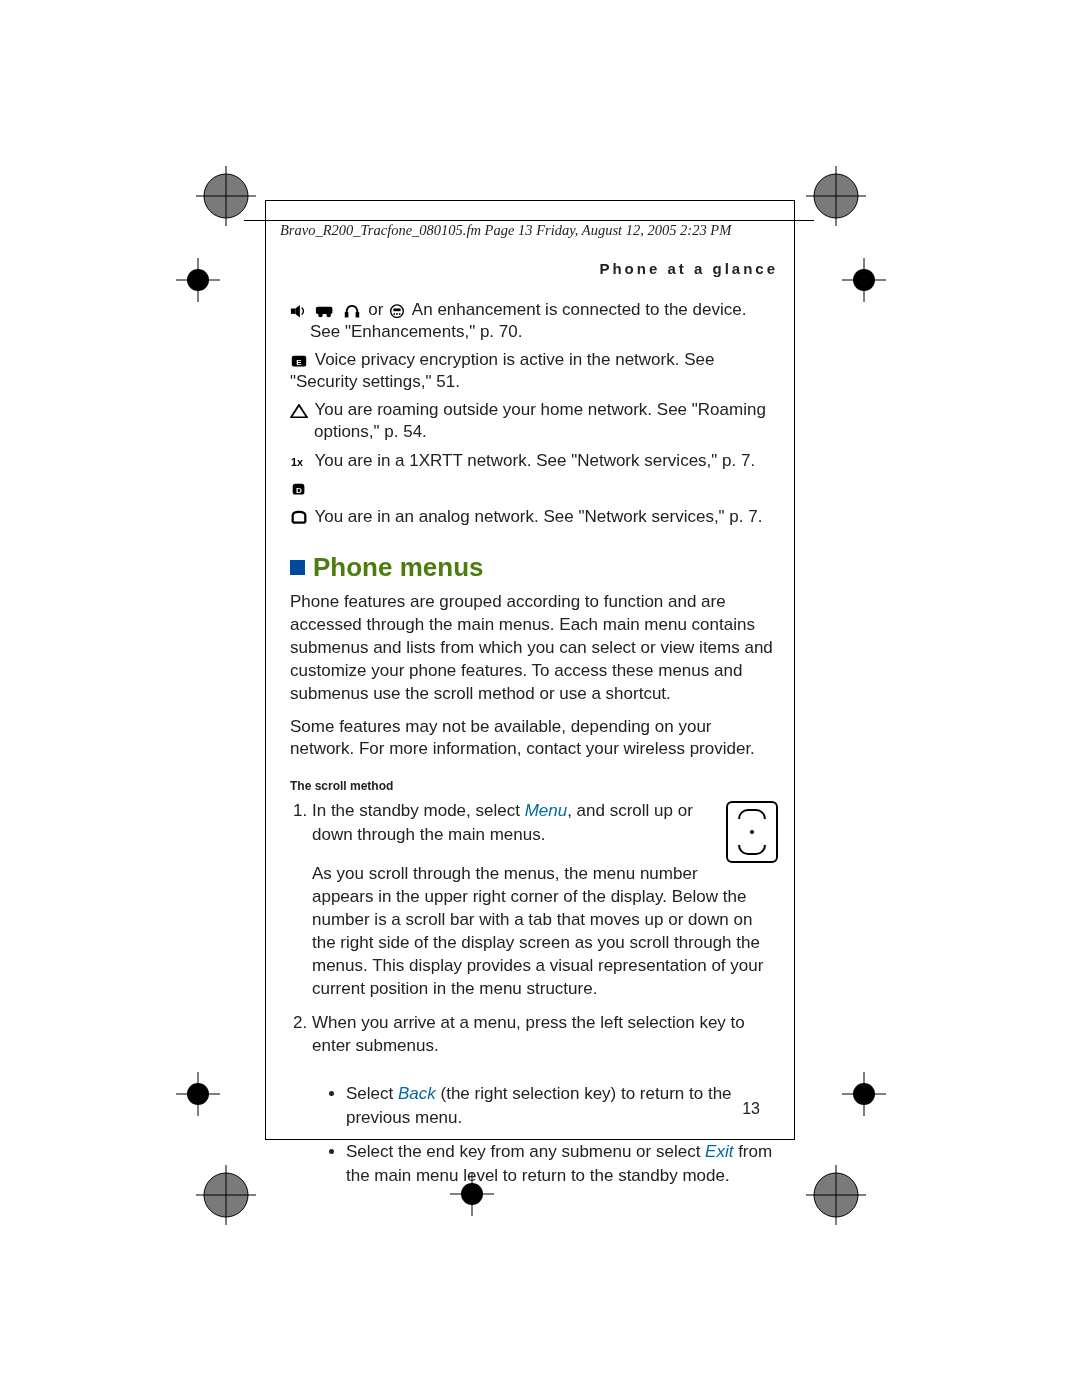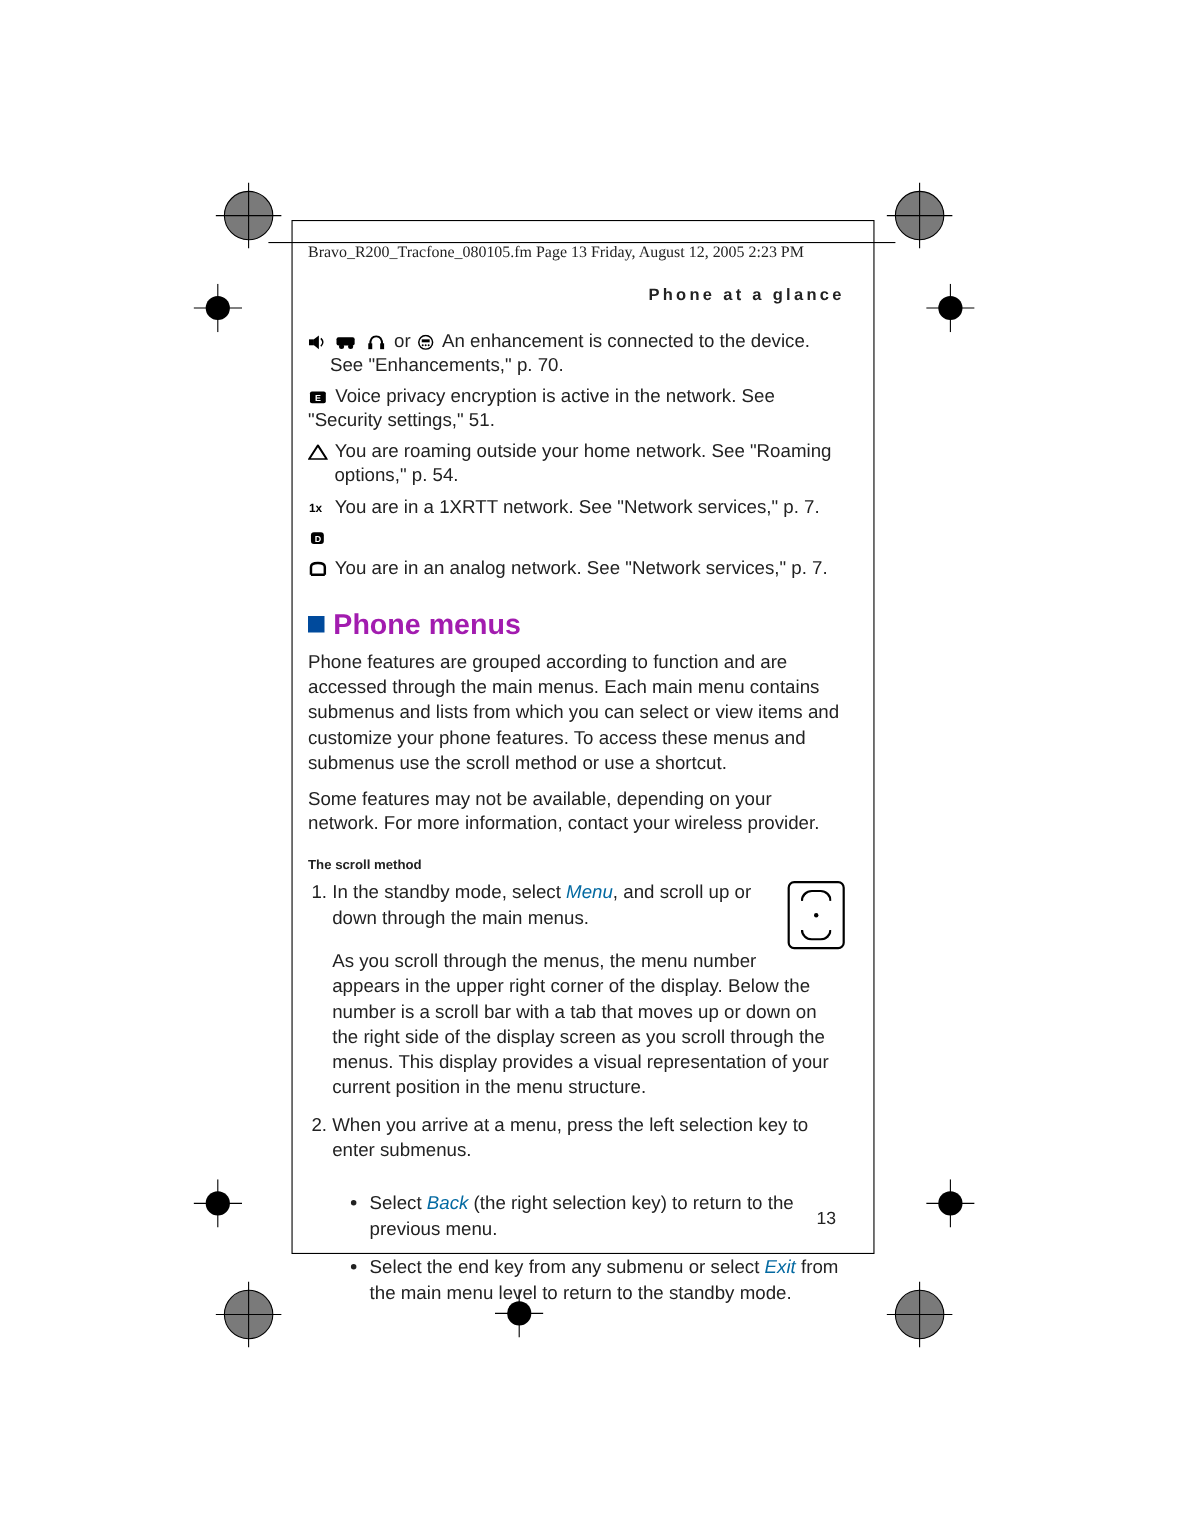--- a/index.html
+++ b/index.html
@@ -27,21 +27,21 @@
   .header-line {
     position: absolute;
     left: 244px;
     top: 220px;
     width: 570px;
     border-top: 1px solid #000;
   }
   .targ { position:absolute; }
   .content {
     position: absolute;
-    left: 280px;
+    left: 290px;
     top: 260px;
     width: 488px;
     box-sizing: border-box;
   }
   .running-head {
     text-align: right;
     letter-spacing: 3px;
     font-weight: 600;
     font-size: 15px;
     margin-bottom: 22px;
@@ -51,21 +51,21 @@
   .icon {
     display:inline-block;
     width: 18px;
     height: 16px;
     vertical-align: -3px;
     margin-right: 2px;
   }
   .icon-lg { width:22px; }
   h2.section {
     font-size: 26px;
-    color: #a21caf;
+    color: #4d7c0f;
     font-weight: 700;
     margin: 24px 0 8px 0;
   }
   h2.section .sq {
     display:inline-block;
     width: 15px;
     height: 15px;
     background:#004a9c;
     margin-right: 8px;
     vertical-align: 1px;
@@ -105,20 +105,21 @@
     right: 320px;
     top: 1100px;
     font-size: 16px;
   }
   .header-text {
     position:absolute;
     left: 280px;
     top: 222px;
     font-size: 14.5px;
     font-family: "Times New Roman", serif;
+    font-style: italic;
   }
 </style>
 </head>
 <body>
 
 <svg class="targ" style="left:196px; top:166px;" width="60" height="60">
     <circle cx="30" cy="30" r="22" fill="#7a7a7a"></circle>
     <circle cx="30" cy="30" r="22" fill="none" stroke="#000" stroke-width="1"></circle>
     <line x1="30" y1="0" x2="30" y2="60" stroke="#000"></line>
     <line x1="0" y1="30" x2="60" y2="30" stroke="#000"></line>

